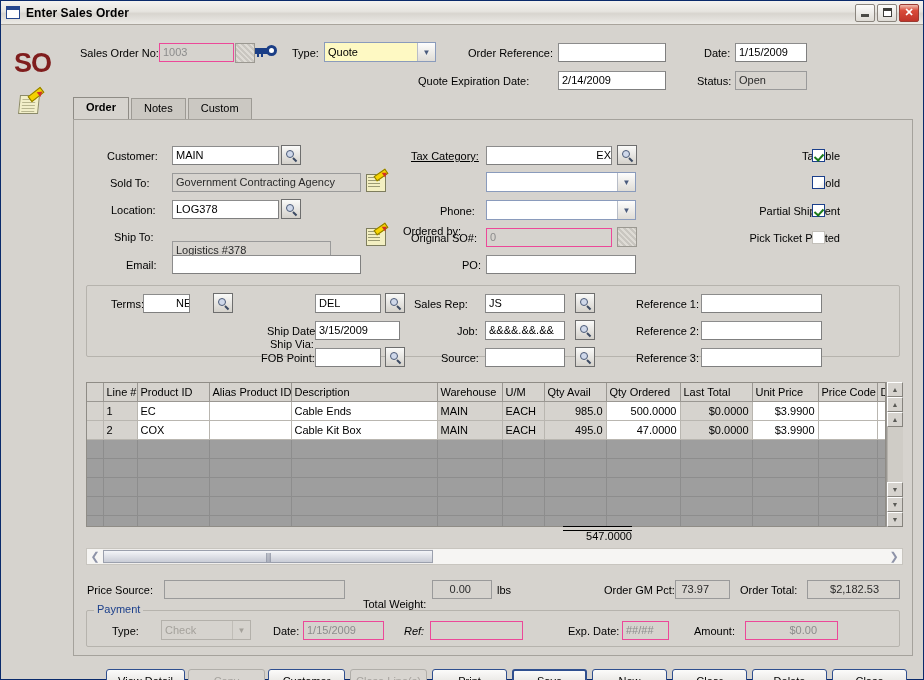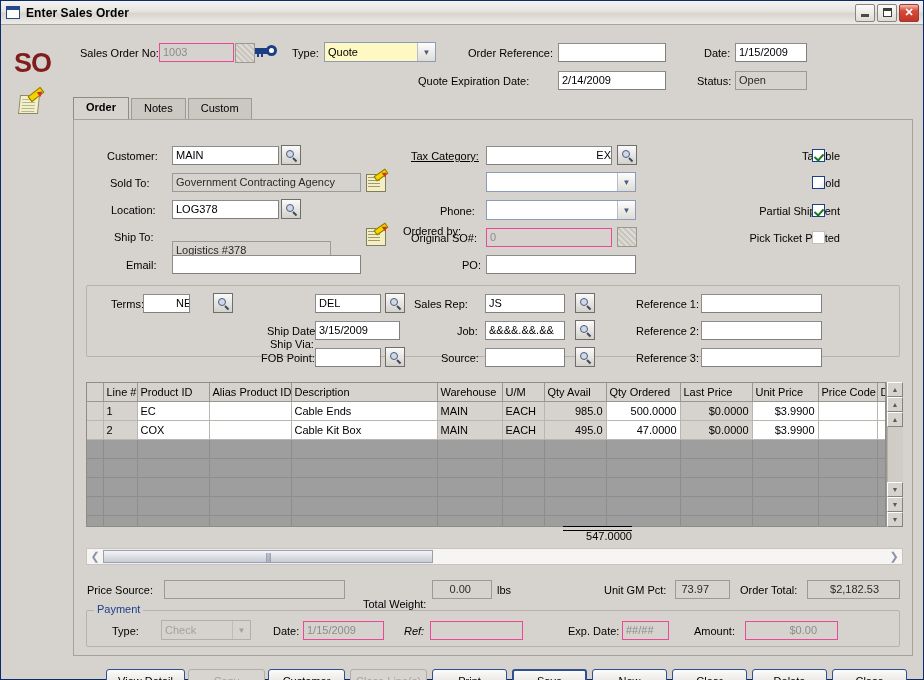--- a/index.html
+++ b/index.html
@@ -435,21 +435,21 @@
               <tr>
                 <th></th>
                 <th>Line #</th>
                 <th>Product ID</th>
                 <th>Alias Product ID</th>
                 <th>Description</th>
                 <th>Warehouse</th>
                 <th>U/M</th>
                 <th>Qty Avail</th>
                 <th>Qty Ordered</th>
-                <th>Last Price</th>
+                <th>Last Total</th>
                 <th>Unit Price</th>
                 <th>Price Code</th>
                 <th>Disc Pct</th>
               </tr>
             </thead>
             <tbody>
               <tr>
                 <td class="rowsel"></td>
                 <td class="sel">1</td>
                 <td class="">EC</td>
@@ -577,21 +577,21 @@
         <div class="hsb">❯</div>
       </div>
 
       <div style="position:absolute;left:13px;top:464px;" class="lbl">Price Source:</div>
       <div class="fld ro2" style="position:absolute;left:90px;top:460px;width:181px;"></div>
 
       <div style="position:absolute;left:289px;top:478px;" class="lbl">Total Weight:</div>
       <div class="fld ro2 num" style="position:absolute;left:358px;top:460px;width:60px;">0.00</div>
       <div style="position:absolute;left:423px;top:464px;" class="lbl">lbs</div>
 
-      <div style="position:absolute;left:530px;top:464px;" class="lbl">Unit GM Pct:</div>
+      <div style="position:absolute;left:530px;top:464px;" class="lbl">Order GM Pct:</div>
       <div class="fld ro2 num" style="position:absolute;left:601px;top:460px;width:55px;">73.97</div>
 
       <div style="position:absolute;left:666px;top:464px;" class="lbl">Order Total:</div>
       <div class="fld ro2 num" style="position:absolute;left:733px;top:460px;width:93px;">$2,182.53</div>
 
       <div class="group" style="position:absolute;left:12px;top:490px;width:814px;height:37px;"></div>
       <div class="grouptitle" style="position:absolute;left:20px;top:483px;">Payment</div>
 
       <div style="position:absolute;left:38px;top:505px;" class="lbl">Type:</div>
       <div class="combo dis" style="position:absolute;left:87px;top:500px;width:90px;">

